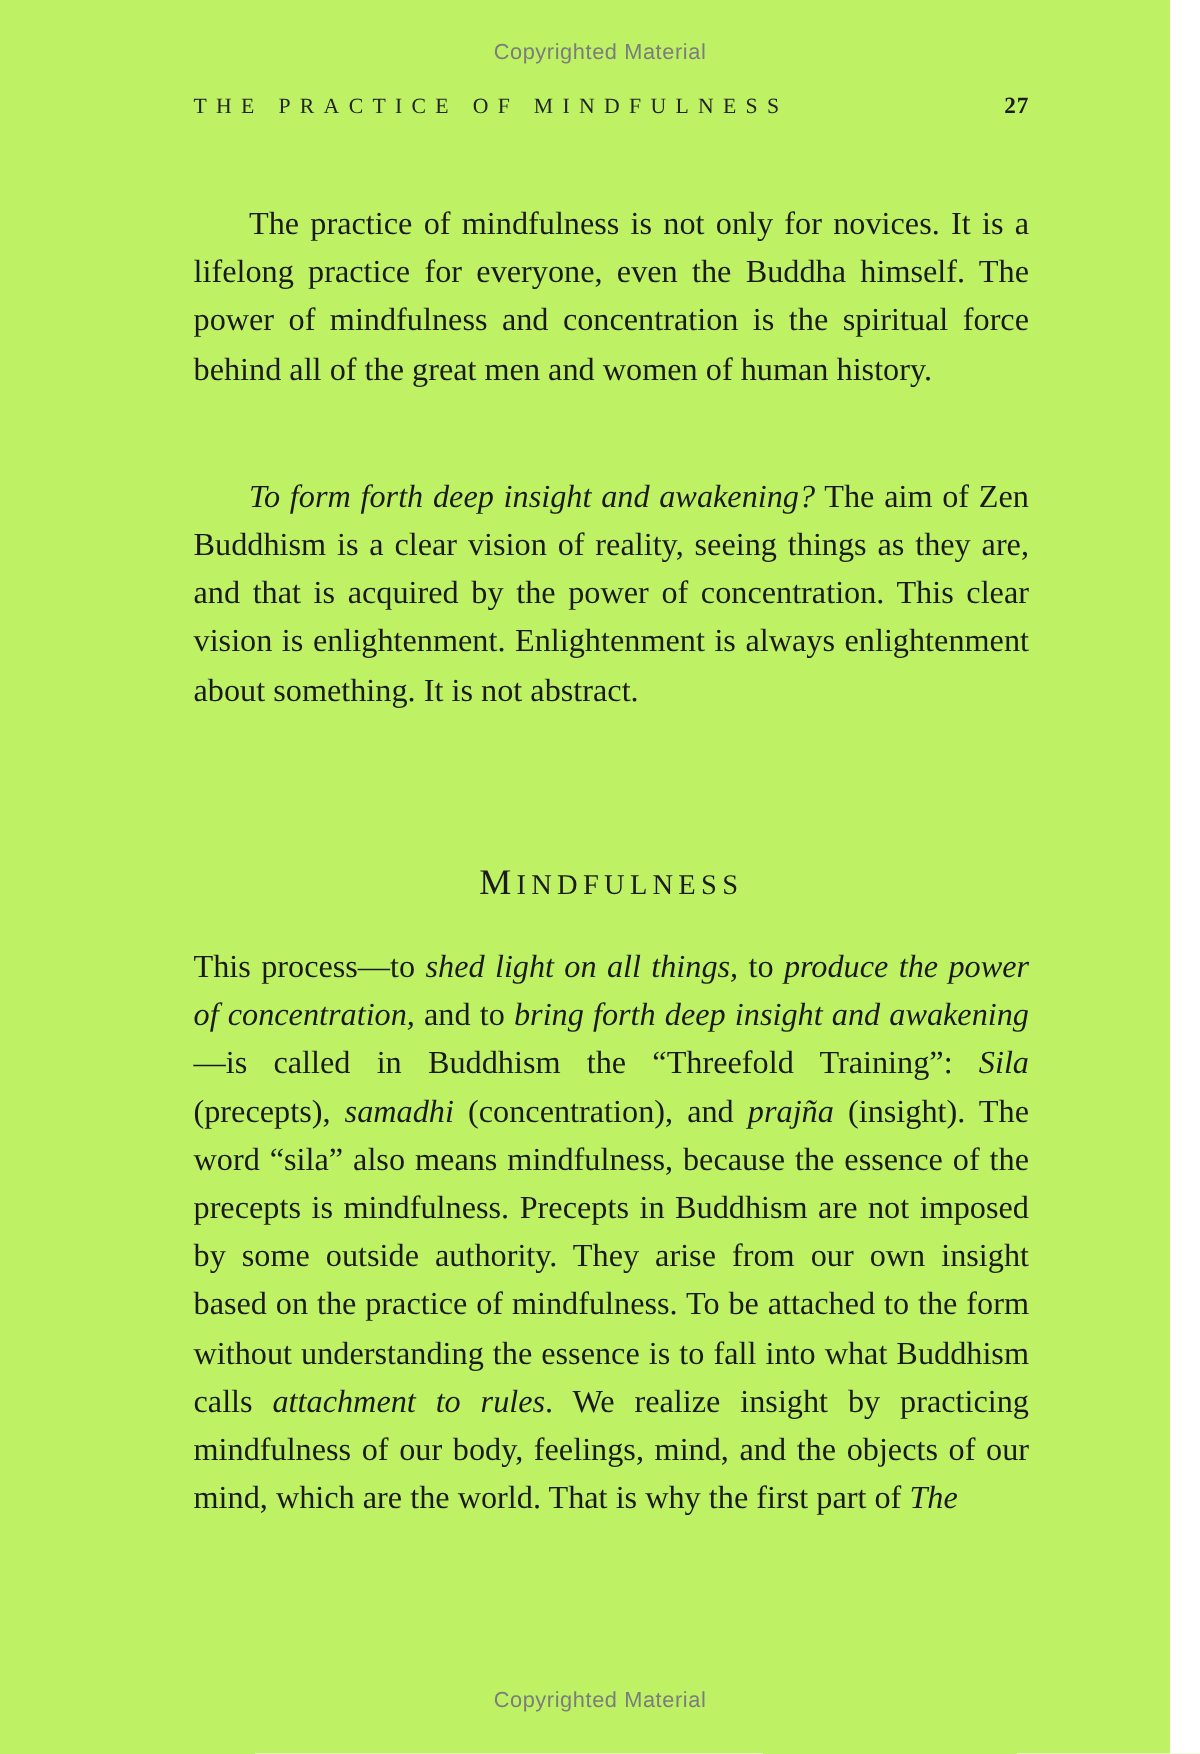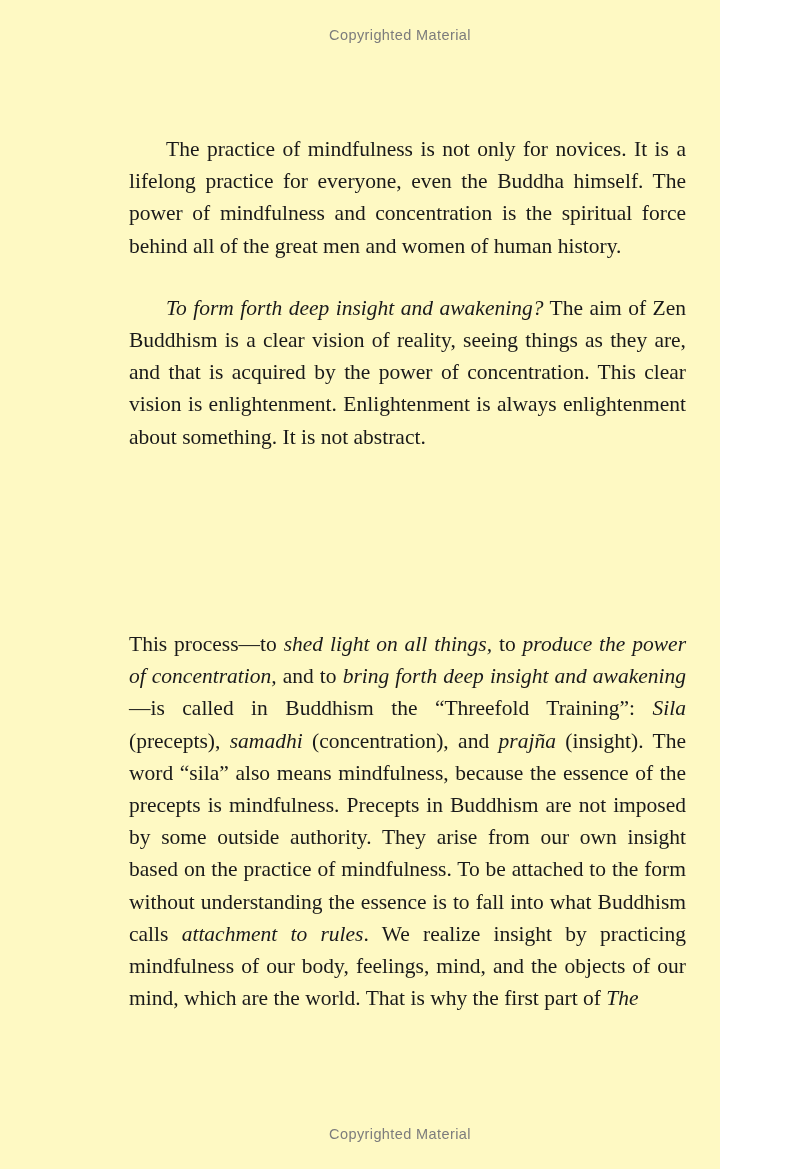--- a/index.html
+++ b/index.html
@@ -2,23 +2,23 @@
 <html><head>
 <meta charset="utf-8">
 <style>
   html, body {
     margin: 0;
     padding: 0;
     background: #ffffff;
   }
   .page {
     position: relative;
-    width: 720px;
+    width: 780px;
     height: 1169px;
-    background: #fef9c3;
+    background: #bef264;
     overflow: hidden;
     font-family: "Liberation Serif", serif;
     color: #1a1a1a;
   }
 
   
   .watermark {
     position: absolute;
     left: 0;
     width: 800px;
@@ -67,21 +67,21 @@
     margin: 0;
     font-size: 21.5px;
     line-height: 32.2px;
     text-align: justify;
     text-justify: inter-word;
     color: #1a1a1a;
     -webkit-hyphens: none;
     hyphens: none;
   }
   p.body.indent { text-indent: 37px; }
-  p.gap-after { margin-bottom: 30px; }
+  p.gap-after { margin-bottom: 53px; }
   i, .ital {
     font-style: italic;
   }
 
   
   .section-heading {
     position: absolute;
     top: 576px;
     left: 129px;
     width: 557px;
@@ -105,31 +105,38 @@
     width: 557px;
   }
 </style>
 </head>
 <body>
 
 <div class="page">
 
   <div class="watermark top">Copyrighted Material</div>
 
+  <div class="running-head">
+    <span class="running-head-title">THE PRACTICE OF MINDFULNESS</span>
+    <span class="running-head-folio">27</span>
+  </div>
 
   <div class="textblock">
 
     <p class="body indent gap-after">The practice of mindfulness is not only for novices. It is a lifelong practice for everyone, even the Buddha himself. The power of mindfulness and concentration is the spiritual force behind all of the great men and women of human history.</p>
 
     <p class="body indent">
       <i class="ital">To form forth deep insight and awakening?</i><span> The aim of Zen Buddhism is a clear vision of reality, seeing things as they are, and that is acquired by the power of concentration. This clear vision is enlightenment. Enlightenment is always enlightenment about something. It is not abstract.</span>
     </p>
 
   </div>
 
+  <div class="section-heading">
+    <span class="cap">M</span><span class="rest">INDFULNESS</span>
+  </div>
 
   <div class="textblock-lower">
     <p class="body">
       <span>This process—to </span><i>shed light on all things,</i><span> to </span><i>produce the power of concentration,</i><span> and to </span><i>bring forth deep insight and awakening</i><span>—is called in Buddhism the “Threefold Training”: </span><i>Sila</i><span> (precepts), </span><i>samadhi</i><span> (concentration), and </span><i>prajña</i><span> (insight). The word “sila” also means mindfulness, because the essence of the precepts is mindfulness. Precepts in Buddhism are not imposed by some outside authority. They arise from our own insight based on the practice of mindfulness. To be attached to the form without understanding the essence is to fall into what Buddhism calls </span><i>attachment to rules</i><span>. We realize insight by practicing mindfulness of our body, feelings, mind, and the objects of our mind, which are the world. That is why the first part of </span><i>The</i>
     </p>
   </div>
 
   <div class="watermark bottom">Copyrighted Material</div>
 
 </div>

